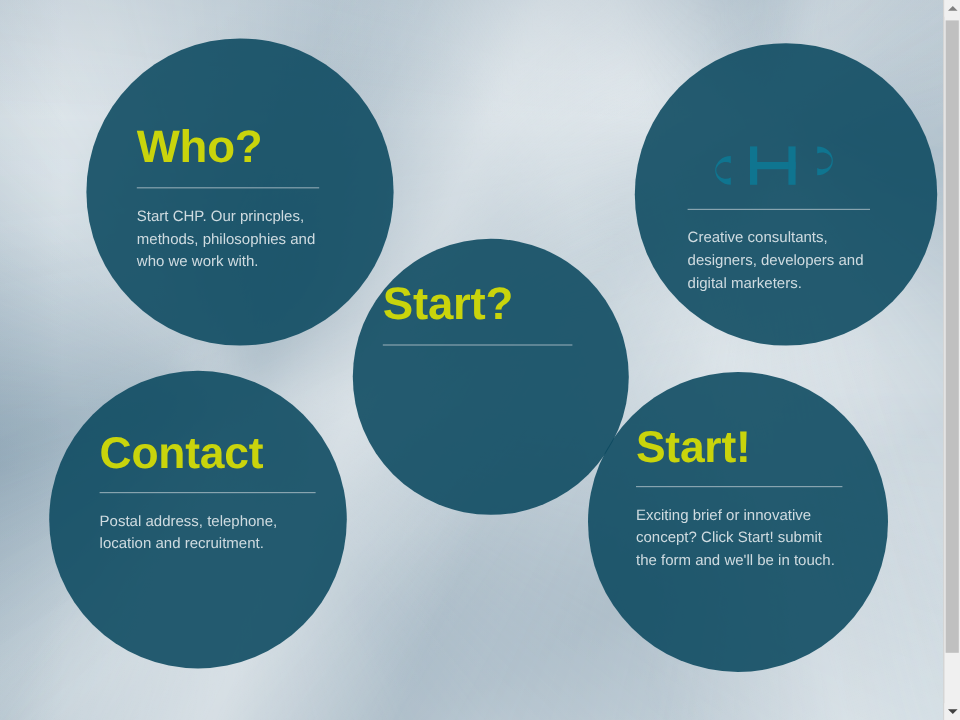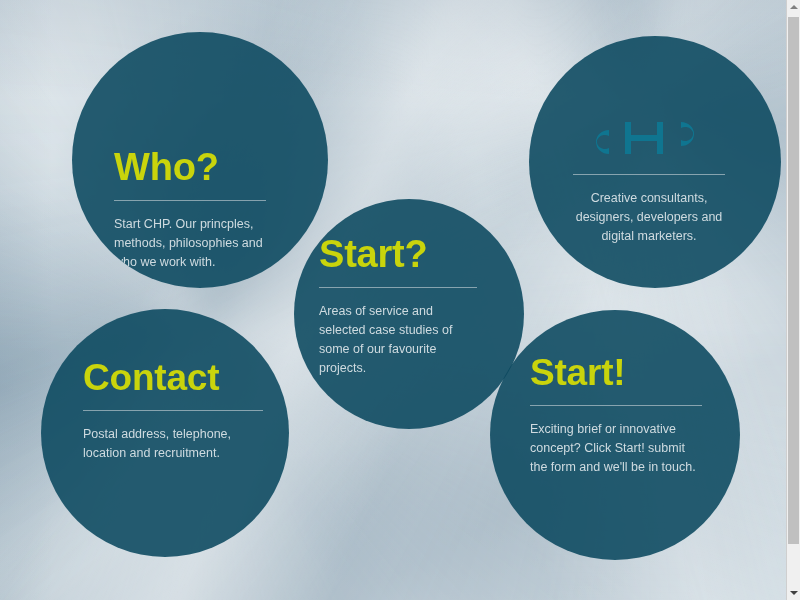--- a/index.html
+++ b/index.html
@@ -103,34 +103,34 @@
     margin-bottom:14px;
   }
   .c-desc {
     color:#cfdbe0;
     font-size:12.5px;
     line-height:1.52;
   }
 
   
   #circle-who    { left:72px;  top:32px;  width:256px; height:256px; }
-  #circle-chp    { left:529px; top:36px;  width:252px; height:252px;text-align:center; }
+  #circle-chp    { left:529px; top:36px;  width:252px; height:252px; }
   #circle-what   { left:294px; top:199px; width:230px; height:230px; }
   #circle-contact{ left:41px;  top:309px; width:248px; height:248px; }
   #circle-start  { left:490px; top:310px; width:250px; height:250px; }
 
   #circle-who    .circle-content { left:42px; top:72px;  width:152px; }
   #circle-chp    .circle-content { left:44px; top:78px;  width:152px; }
   #circle-what   .circle-content { left:25px; top:36px;  width:158px; }
   #circle-contact.circle,
   #circle-contact .circle-content{ }
   #circle-contact .circle-content{ left:42px; top:50px;  width:180px; }
   #circle-start  .circle-content { left:40px; top:44px;  width:172px; }
 
-  #circle-who    .c-title { font-size:38px;margin-top:44px; }
+  #circle-who    .c-title { font-size:38px; }
   #circle-what   .c-title { font-size:38px; }
   #circle-contact .c-title{ font-size:37px; }
   #circle-start  .c-title { font-size:37px; }
 
   
   .chp-logo { width:146px; height:46px; display:block; }
 
   
   #scrollbar {
     position:absolute; right:0; top:0;
@@ -202,21 +202,20 @@
           <div class="c-desc">Creative consultants, designers, developers and digital marketers.</div>
         </div>
       </div>
     </div>
 
     <div id="circle-what" class="circle">
       <div class="circle-inner">
         <div class="circle-content">
           <div class="c-title">Start?</div>
           <div class="c-rule"></div>
-          <div class="c-desc">Areas of service and selected case studies of some of our favourite projects.</div>
         </div>
       </div>
     </div>
 
     <div id="circle-start" class="circle">
       <div class="circle-inner">
         <div class="circle-content">
           <div class="c-title">Start!</div>
           <div class="c-rule"></div>
           <div class="c-desc">Exciting brief or innovative concept? Click Start! submit the form and we'll be in touch.</div>

